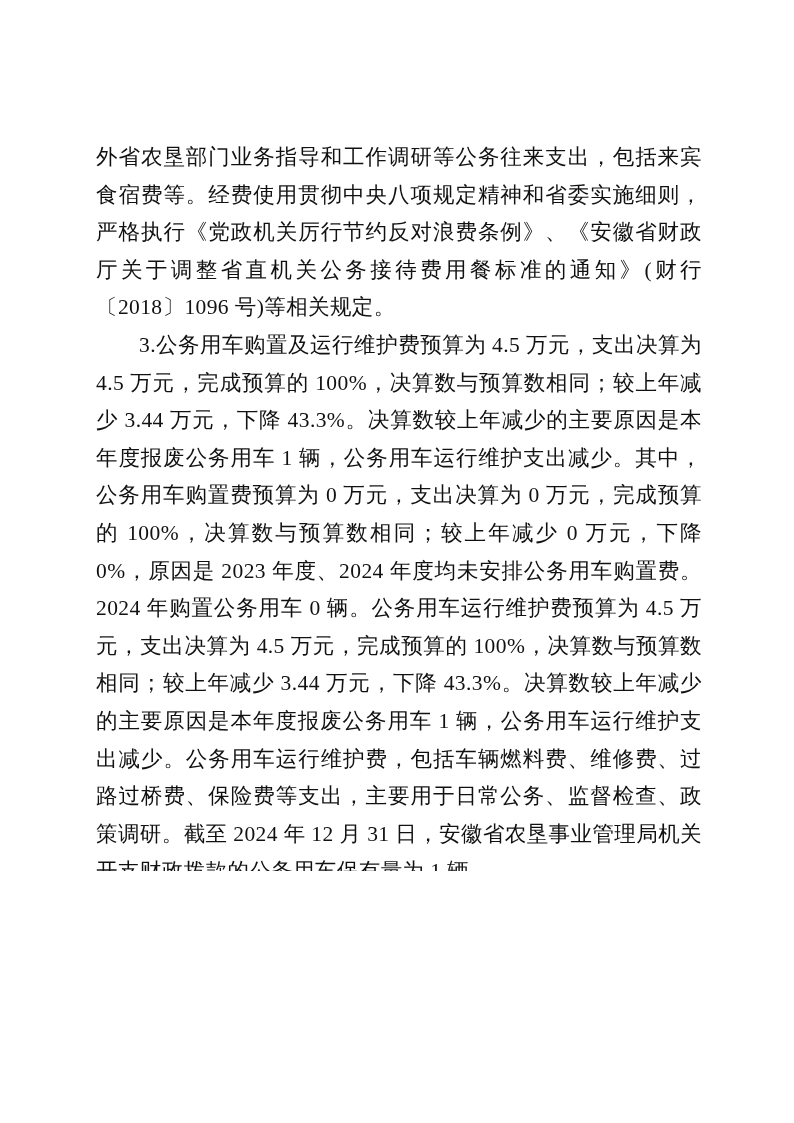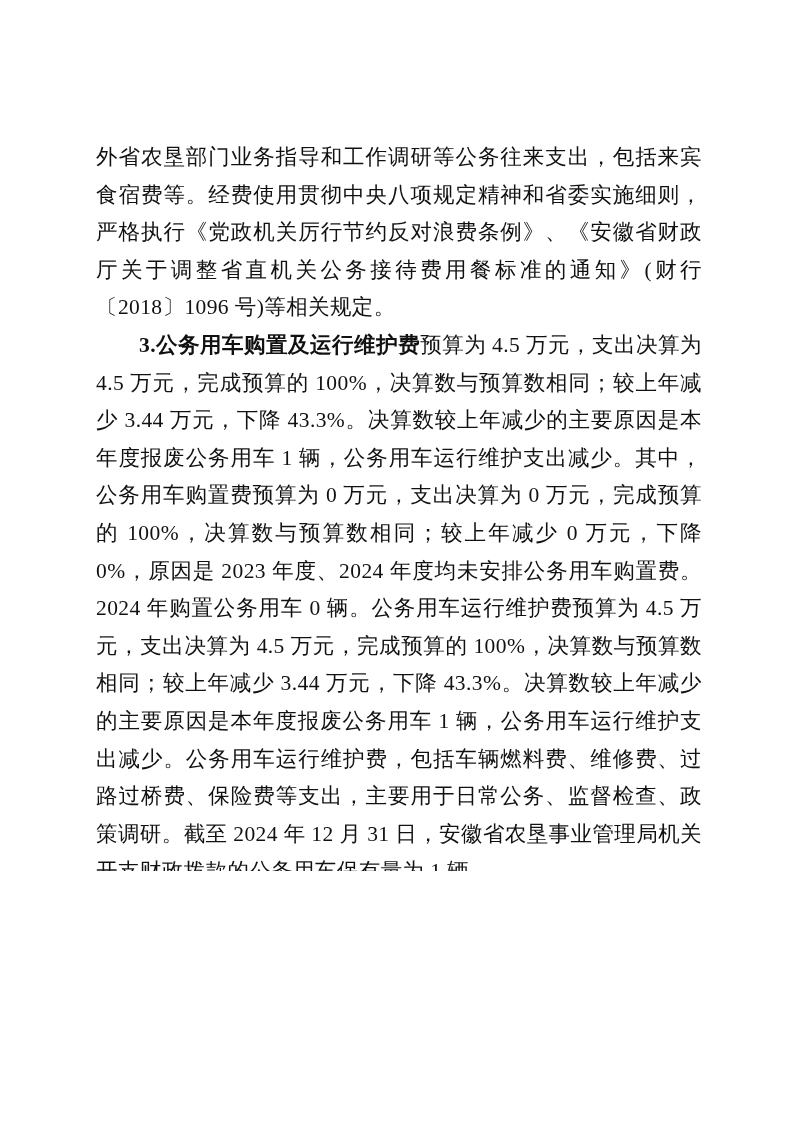--- a/index.html
+++ b/index.html
@@ -27,21 +27,21 @@
     font-size: 21.5px;
     line-height: 37.6px;
     text-align: justify;
     text-justify: inter-ideograph;
     letter-spacing: 0.4px;
   }
   .para.indent {
     text-indent: 2em;
   }
   .bold-lead {
-    font-weight: bold;
+    font-weight: normal;
   }
   .page-number {
     position: absolute;
     top: 971px;
     left: 0;
     width: 100%;
     text-align: right;
     padding-right: 100px;
     box-sizing: border-box;
     font-size: 18px;

